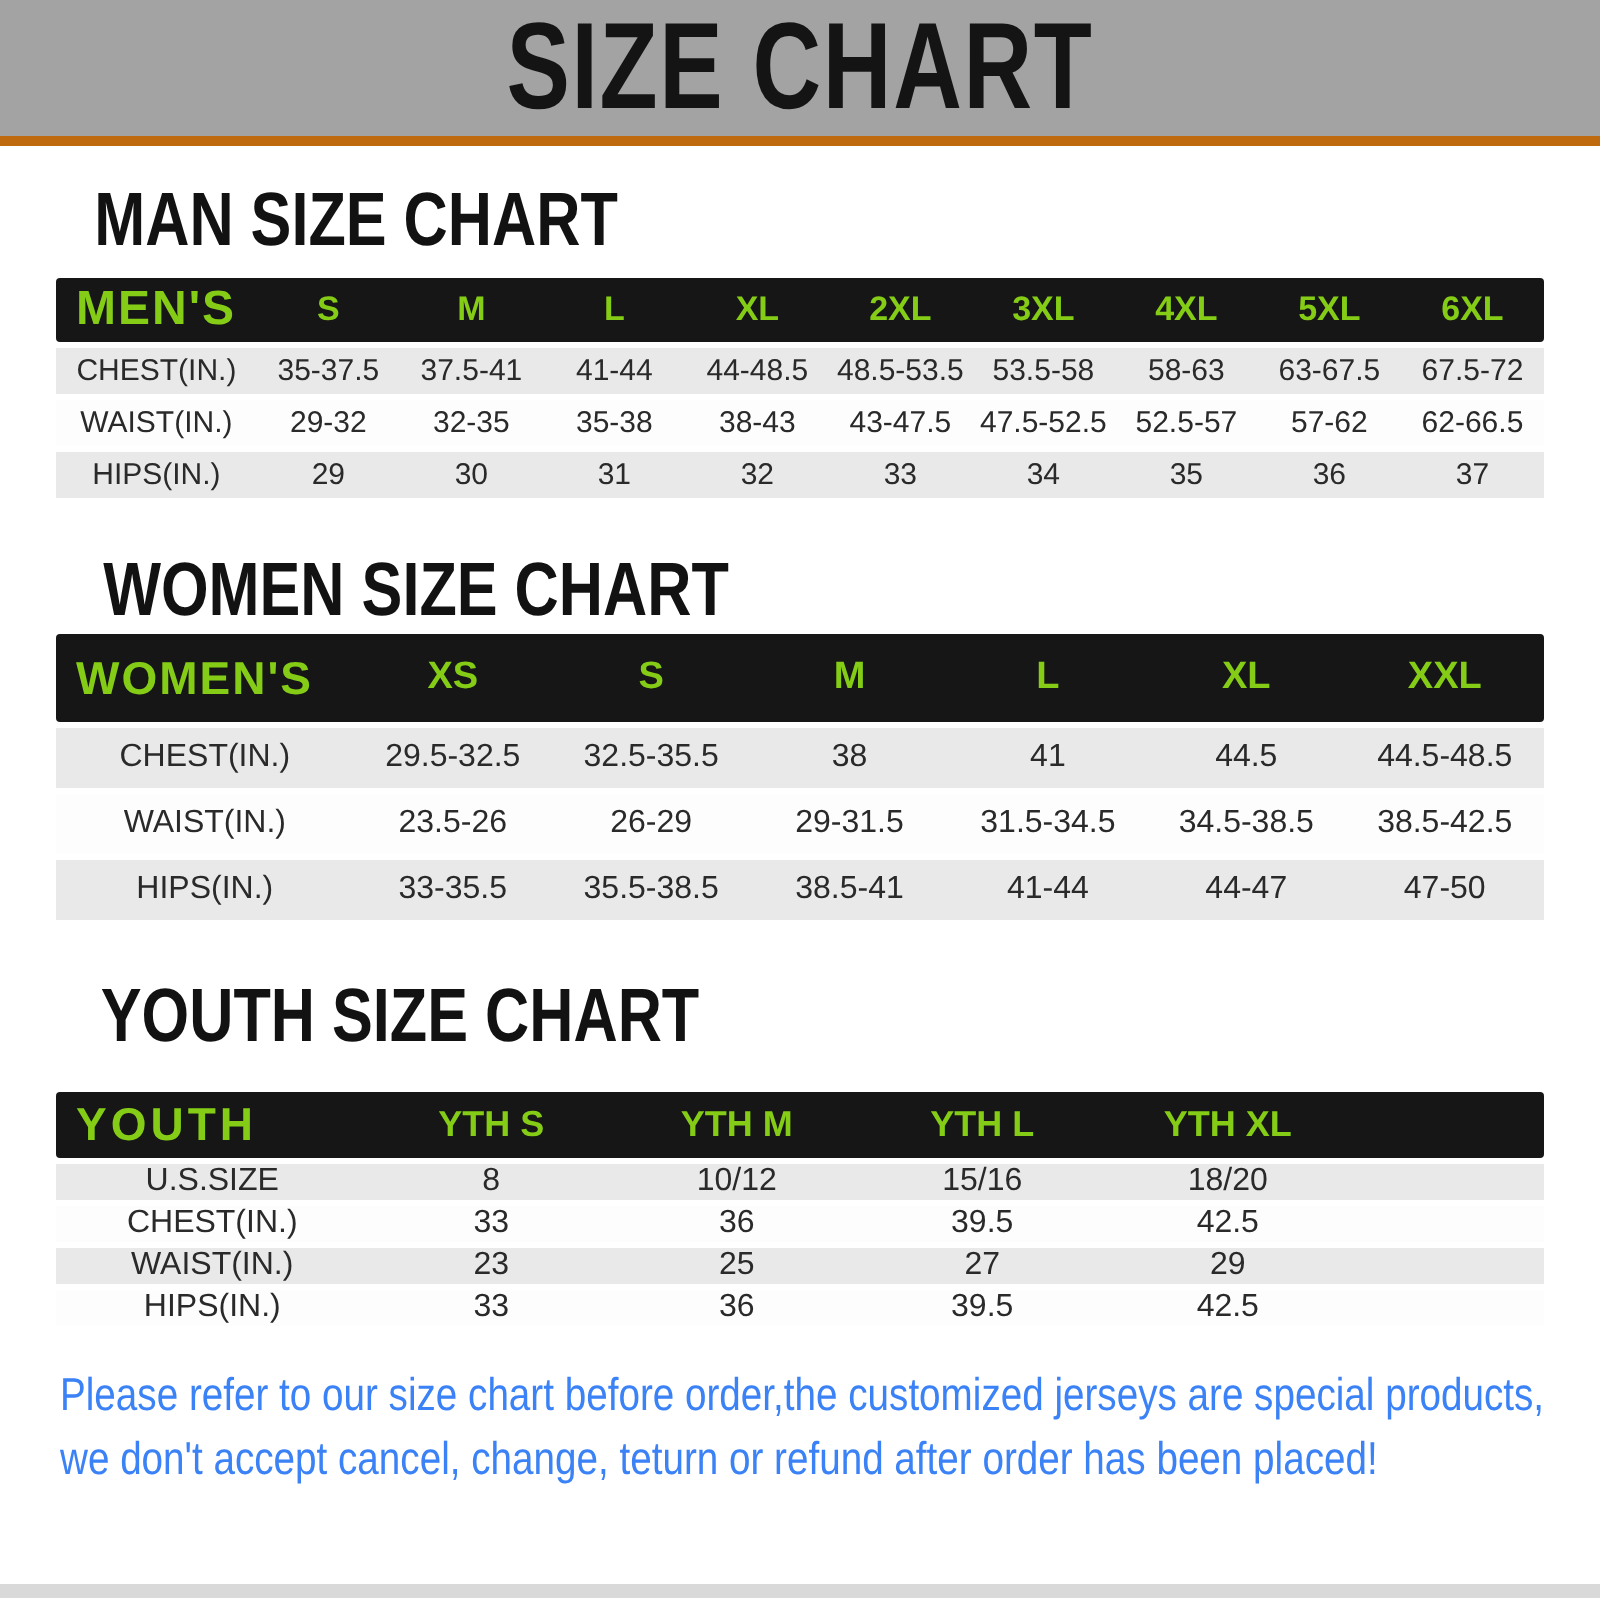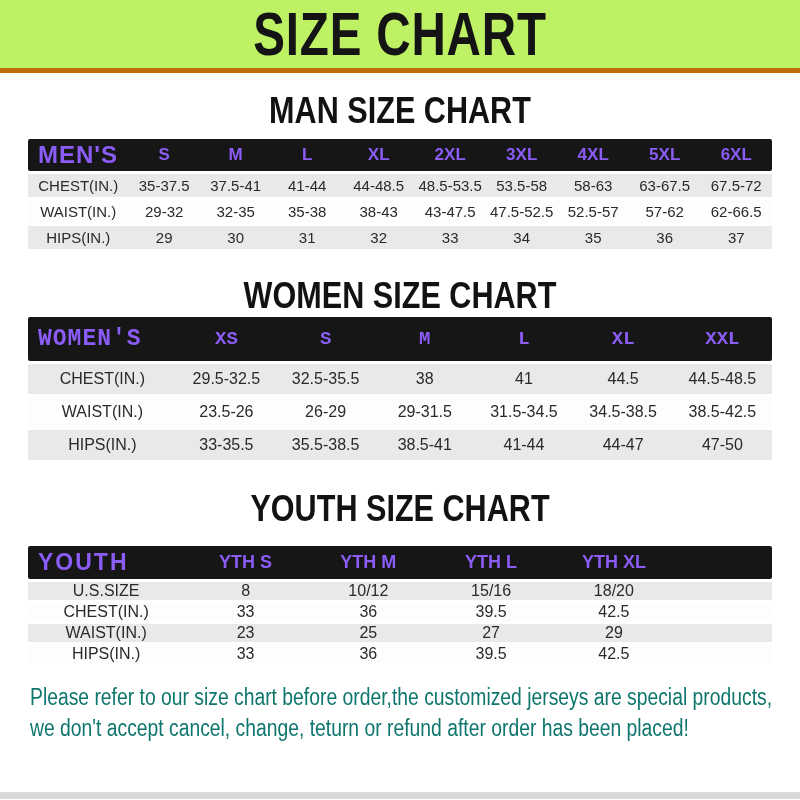--- a/index.html
+++ b/index.html
@@ -25,22 +25,23 @@
     font-weight: 800;
     color: #141414;
     line-height: 1;
     letter-spacing: 1px;
     transform: scale(0.82, 1.06);
     white-space: nowrap;
   }
 
   
   .section-heading {
-    text-align: center;
+    text-align: left;
     line-height: 1;
+    padding-left: 24px;
   }
   .section-heading > span {
     display: inline-block;
     font-size: 36px;
     font-weight: 800;
     color: #121212;
     transform: scale(0.85, 1.05);
     white-space: nowrap;
   }
   .s0 .section-heading { margin-top: 19px; margin-bottom: 8px; }
@@ -50,21 +51,21 @@
   
   table.size-table {
     width: 744px;
     margin-left: 28px;
     border-collapse: separate;
     border-spacing: 0 3px;
     table-layout: fixed;
   }
   table.size-table th {
     background: #161616;
-    color: #8b5cf6;
+    color: #84cc16;
     text-align: center;
     font-weight: bold;
     white-space: nowrap;
   }
   table.size-table th.bar-label {
     text-align: left;
     padding-left: 10px;
   }
   table.size-table td {
     text-align: center;
@@ -74,21 +75,21 @@
   tbody tr.stripe-gray td { background: #e9e9e9; }
   tbody tr.stripe-white td { background: #fdfdfd; }
   thead th:first-child { border-radius: 2px 0 0 2px; }
   thead th:last-child  { border-radius: 0 2px 2px 0; }
 
   
   .t0 th { height: 32px; font-size: 17px; }
   .t0 th.bar-label { font-size: 24px; letter-spacing: 1px; }
   .t0 td { height: 23px; font-size: 15px; }
 
-  .t1 th { height: 44px; font-size: 19px; font-family: Liberation Mono, monospace; }
+  .t1 th { height: 44px; font-size: 19px; }
   .t1 th.bar-label { font-size: 23px; letter-spacing: 1px; }
   .t1 td { height: 30px; font-size: 16px; }
 
   .t2 th { height: 33px; font-size: 18px; }
   .t2 th.bar-label { font-size: 23px; letter-spacing: 2px; }
   .t2 td { height: 16px; font-size: 16px; }
 
   
   .notice {
     margin-top: 17px;
@@ -110,21 +111,21 @@
   .bottom-strip {
     position: absolute;
     left: 0; bottom: 1px;
     width: 100%; height: 7px;
     background: #d9d9d9;
   }
 </style>
 </head>
 <body>
 
-<header class="banner" style="background-color: #bef264; border-bottom-color: rgb(192, 106, 16);">
+<header class="banner" style="background-color: #a3a3a3; border-bottom-color: rgb(192, 106, 16);">
   <h1>SIZE CHART</h1>
 </header>
 
 <main id="sections">
     <section class="size-section s0">
       <h2 class="section-heading"><span>MAN SIZE CHART</span></h2>
       <table class="size-table t0">
         <colgroup>
           <col style="width: 13.5%;">
           <col>
@@ -297,18 +298,18 @@
             <td>36</td>
             <td>39.5</td>
             <td>42.5</td>
             <td></td>
           </tr>
         </tbody>
       </table>
     </section>
   </main>
 
-<footer class="notice" style="color: #0f766e;">
+<footer class="notice" style="color: #3b82f6;">
   <p><span>Please refer to our size chart before order,the customized jerseys are special products,</span></p>
   <p><span>we don't accept cancel, change, teturn or refund after order has been placed!</span></p>
 </footer>
 
 <div class="bottom-strip"></div>
 
 </body></html>

